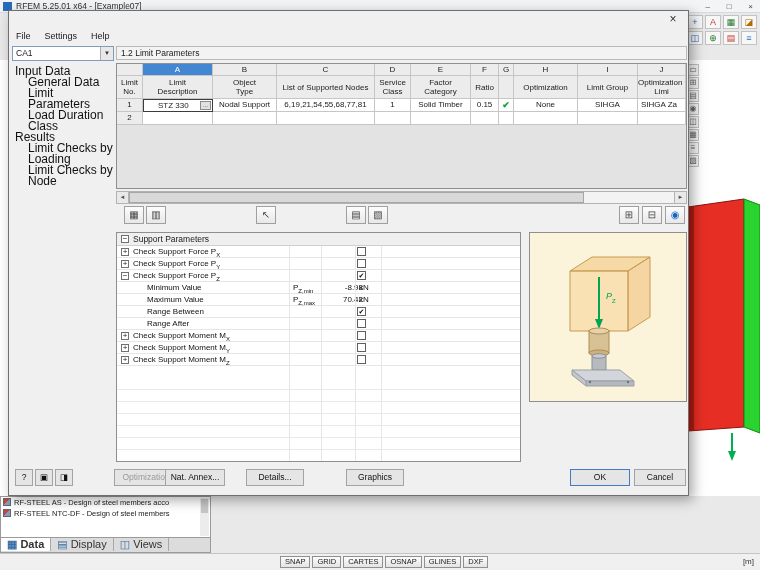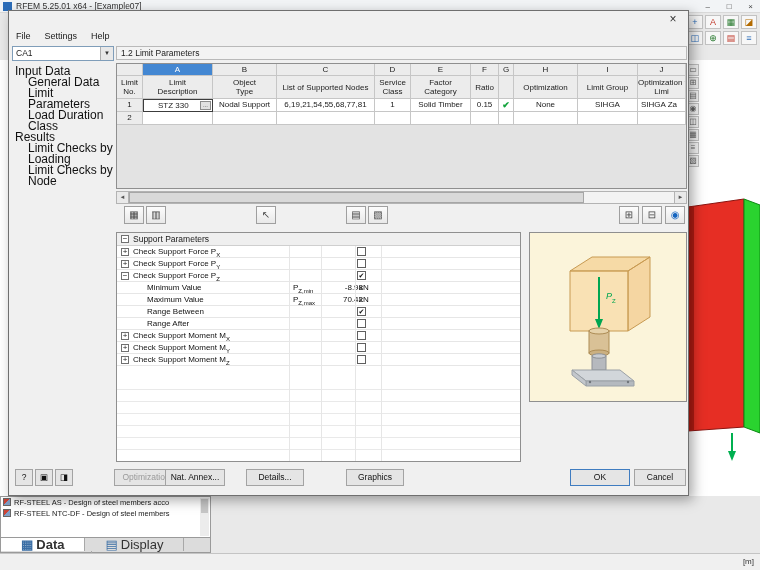--- a/index.html
+++ b/index.html
@@ -22,21 +22,21 @@
   #sstrip{left:687px;top:64px;width:13px;height:126px}
   #sstrip .ic{display:block;width:12px;height:12px;margin-bottom:1px;border:1px solid #c2c2c2;background:#f4f4f4;text-align:center;font-size:8px;line-height:10px;color:#666}
   #modelsvg{left:686px;top:195px}
   #lowerbg{left:0;top:496px;width:760px;height:57px;background:#e9e9e9}
   #modpanel{left:0;top:496px;width:211px;height:42px;background:#fff;border:1px solid #9a9a9a}
   .mitem{height:10px;margin:1px 0 0 2px;font-size:7.5px;line-height:10px;white-space:nowrap;overflow:hidden;color:#222}
   .micon{display:inline-block;width:8px;height:8px;margin-right:3px;vertical-align:-1px;background:linear-gradient(135deg,#cc4437 50%,#7f9fc6 50%);border:1px solid #666}
   #modscroll{position:absolute;right:1px;top:1px;width:9px;bottom:1px;background:#ececec}
   #modscroll .thumb{position:absolute;left:1px;top:1px;width:7px;height:14px;background:#c6c6c6}
   #ptabs{left:0;top:538px;width:211px;height:15px;background:#dcdcdc;border:1px solid #9a9a9a;border-top:none}
-  .ptab{float:left;height:13px;padding:0 20px;font-size:13px;line-height:13px;border-right:1px solid #a8a8a8;color:#333}
+  .ptab{float:left;height:13px;padding:0 6px;font-size:11px;line-height:13px;border-right:1px solid #a8a8a8;color:#333}
   .ptab .ti{margin-right:3px;color:#3a6ea5}
   .ptab.active{background:#fff;font-weight:bold}
   #sbar{left:0;top:553px;width:760px;height:17px;background:#f0f0f0;border-top:1px solid #c4c4c4}
   #snaps{position:absolute;left:280px;top:2px;white-space:nowrap}
   .snapbtn{display:inline-block;height:12px;padding:0 4px;margin-right:2px;font-size:7.5px;line-height:10px;border:1px solid #8f8f8f;background:linear-gradient(#fcfcfc,#e3e3e3);color:#222}
   #unitlbl{position:absolute;right:6px;top:3px;font-size:8px;color:#333}
 
   
   #dlg{left:8px;top:10px;width:681px;height:486px;background:#f0f0f0;border:1px solid #6f6f6f;box-shadow:4px 4px 12px rgba(0,0,0,.35);z-index:10}
   #dtitle{position:absolute;left:0;top:0;right:0;height:18px;font-size:9.5px;line-height:18px;padding-left:7px;color:#000}
@@ -149,20 +149,23 @@
       </div>
   </div>
 
   <div class="ab" id="ptabs">
     <div class="ptab active"><span class="ti">▦</span><span>Data</span></div>
     <div class="ptab"><span class="ti">▤</span><span>Display</span></div>
     <div class="ptab"><span class="ti">◫</span><span>Views</span></div>
   </div>
 
   <div class="ab" id="sbar">
+    <span id="snaps">
+      <span class="snapbtn">SNAP</span><span class="snapbtn">GRID</span><span class="snapbtn">CARTES</span><span class="snapbtn">OSNAP</span><span class="snapbtn">GLINES</span><span class="snapbtn">DXF</span>
+    </span>
     <span id="unitlbl">[m]</span>
   </div>
 
   <div class="ab" id="dlg">
     <div id="dclose">×</div>
     <div id="dmenu">
       <span>File</span><span>Settings</span><span>Help</span>
     </div>
 
     <div id="dnav">

